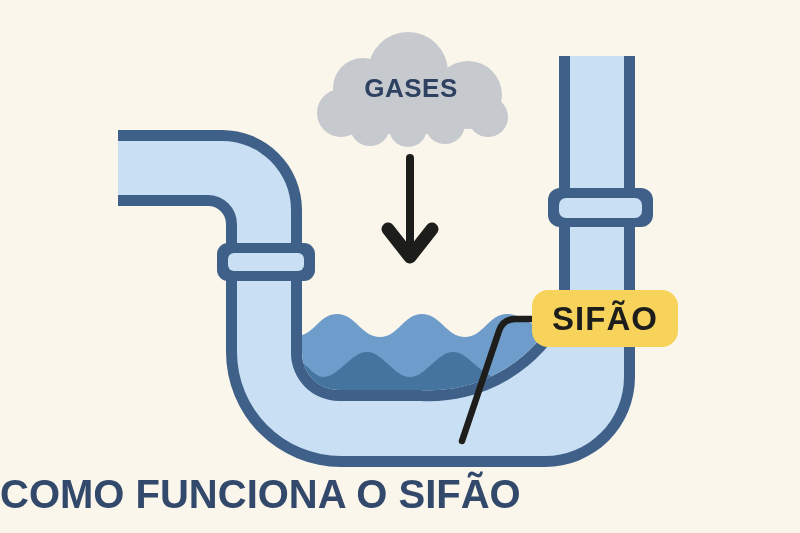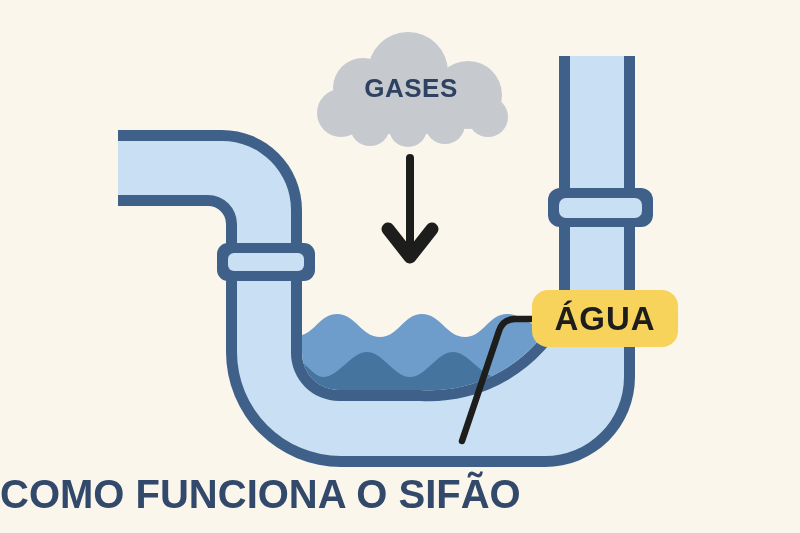--- a/index.html
+++ b/index.html
@@ -85,18 +85,18 @@
       <path d="M 410 158 V 248" stroke-width="8"></path>
       <path d="M 388 229 L 410 257 L 432 229" stroke-width="13"></path>
     </g>
   </svg>
 
   <div class="overlay cloud-text">
     <span style="display:block">GASES</span>
   </div>
 
   <div class="overlay agua-label">
-    <span>ÁGUA</span>
+    <span>SIFÃO</span>
   </div>
 
   <div class="overlay title">COMO FUNCIONA O SIFÃO</div>
 
 </div>
 
 </body></html>

